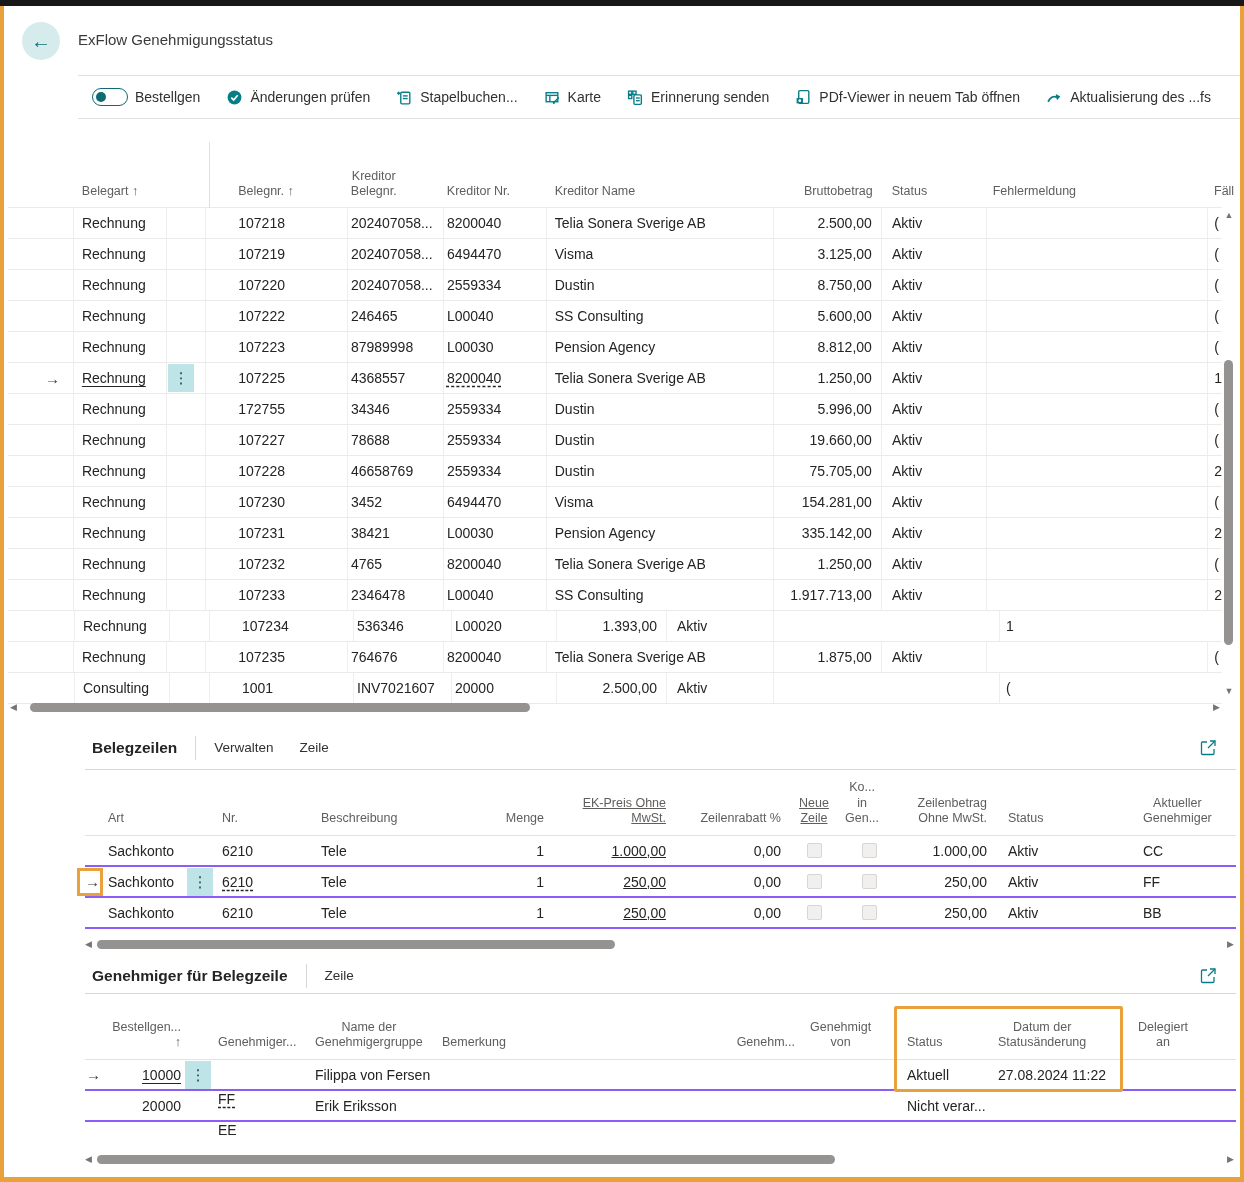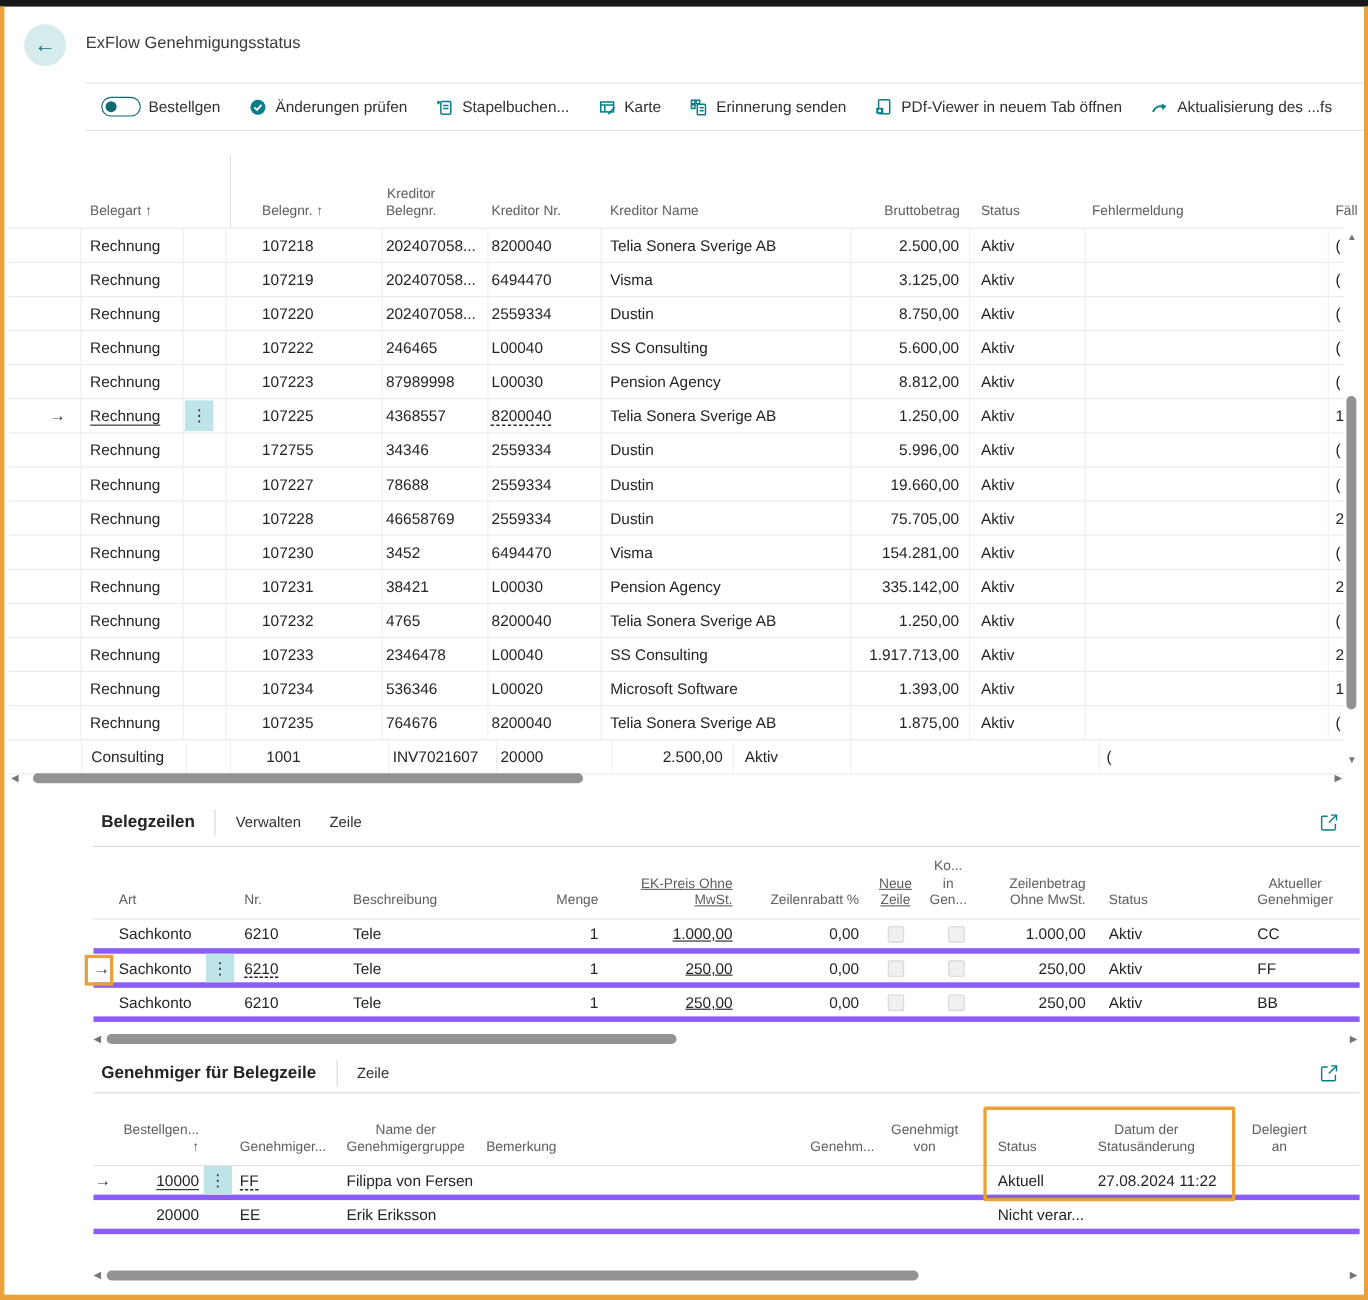--- a/index.html
+++ b/index.html
@@ -72,21 +72,21 @@
   .hscroll .thumb { position:absolute; top:3px; height:9px; border-radius:5px; background:#949392; cursor:pointer;}
 
   
   .part { position:absolute; left:85px; width:1151px; background:#fff; }
   .part-band { display:flex; align-items:center; border-bottom:1px solid #d8d6d4; }
   .part-title { font-size:15.5px; font-weight:bold; color:#252423; padding-left:7px;}
   .part-div { width:1px; height:24px; background:#d8d6d4; margin:0 18px; }
   .part-menu { font-size:13.5px; color:#323130; cursor:pointer; margin-right:26px;}
   .share { margin-left:auto; margin-right:18px; cursor:pointer; width:20px; height:20px;}
   .part-cols { display:flex; align-items:flex-end; height:66px; padding-bottom:8px; border-bottom:1px solid #e4e2e0;}
-  .part-row  { display:flex; align-items:flex-start; height:31px; border-bottom:5px solid #8b5cf6;}
+  .part-row  { display:flex; align-items:flex-start; height:31px; border-bottom:2px solid #8b5cf6;}
   .pcell { height:100%; display:flex; align-items:center; }
   .part-cols .pcell { height:auto; }
   .t-right { justify-content:flex-end; text-align:right; }
   .t-center{ justify-content:center; text-align:center; }
 
   
   .b-gut{width:15px; justify-content:center;}
   .b-art{width:87px; padding-left:8px;}
   .b-menu{width:27px;}
   .b-nr{width:104px; padding-left:8px;}
@@ -98,21 +98,21 @@
   .b-ko{width:48px;}
   .b-zb{width:97px; padding-right:3px;}
   .b-st{width:110px; padding-left:18px;}
   .b-ge{width:136px; padding-left:43px;}
   .bz .selected .b-nr { text-decoration:underline dashed; text-underline-offset:3px;}
 
   
   .g-gut{width:18px; justify-content:flex-end; padding-right:2px;}
   .g-bg{width:82px; padding-right:4px;}
   .g-menu{width:27px;}
-  .g-co{width:98px; padding-left:6px;}
+  .g-co{width:98px; padding-left:6px;margin-top:24px;}
   .g-na{width:125px; padding-left:5px;}
   .g-bk{width:295px; padding-left:7px;}
   .g-gm{width:70px; padding-right:5px;}
   .g-gv{width:94px; padding-left:10px;}
   .g-st{width:91px; padding-left:13px;}
   .g-da{width:140px; padding-left:13px;}
   .g-de{width:111px; padding-left:13px;}
   .gen .selected .g-bg { text-decoration:underline; text-underline-offset:3px;}
   .gen .selected .g-co { text-decoration:underline dashed; text-underline-offset:3px;}
 
@@ -432,21 +432,20 @@
 
         <div class="mt-row">
           <div class="mcell w-gut cell">
             <span class="rowarrow">→</span>
           </div>
           <div class="mcell w-art cell">Rechnung</div>
           <div class="mcell w-menu cell"></div>
           <div class="mcell w-nr cell">107234</div>
           <div class="mcell w-kb cell">536346</div>
           <div class="mcell w-kn cell">L00020</div>
-          <div class="mcell w-kna cell">Microsoft Software</div>
           <div class="mcell w-br cell">1.393,00</div>
           <div class="mcell w-st cell">Aktiv</div>
           <div class="mcell w-fe cell"></div>
           <div class="mcell w-fa cell">1</div>
         </div>
 
         <div class="mt-row">
           <div class="mcell w-gut cell">
             <span class="rowarrow">→</span>
           </div>

